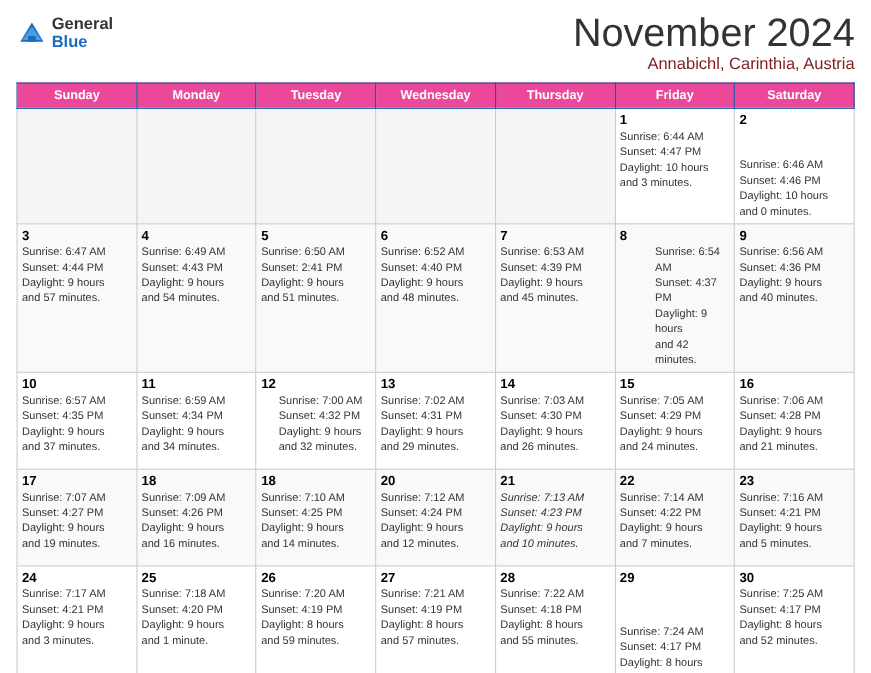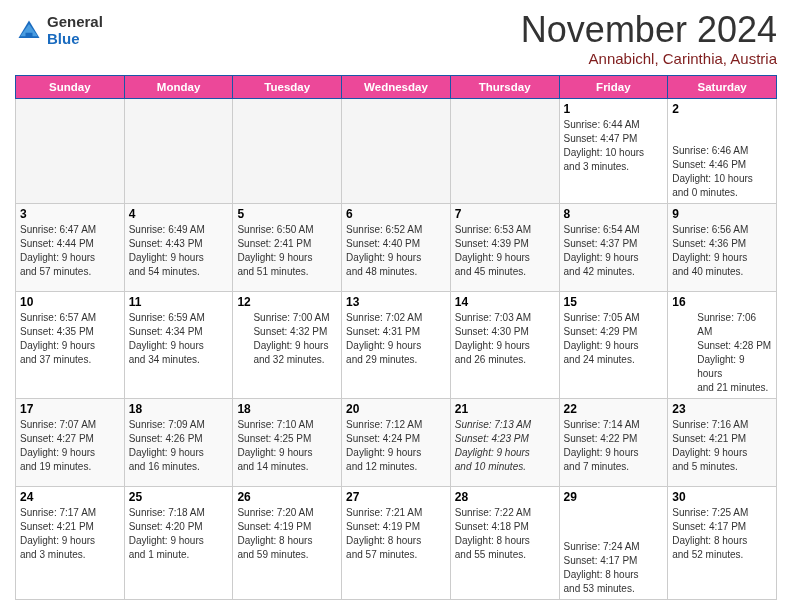--- a/index.html
+++ b/index.html
@@ -187,21 +187,21 @@
           </td>
           <td>
             <span class="day-num">7</span>
             <div class="day-info" style="white-space: pre-line;">Sunrise: 6:53 AM
 Sunset: 4:39 PM
 Daylight: 9 hours
 and 45 minutes.</div>
           </td>
           <td>
             <span class="day-num">8</span>
-            <div class="day-info" style="white-space: pre-line;">Sunrise: 6:54 AM
+            <div class="day-info" style="white-space: pre-line; margin-left: 32px;">Sunrise: 6:54 AM
 Sunset: 4:37 PM
 Daylight: 9 hours
 and 42 minutes.</div>
           </td>
           <td>
             <span class="day-num">9</span>
             <div class="day-info" style="white-space: pre-line;">Sunrise: 6:56 AM
 Sunset: 4:36 PM
 Daylight: 9 hours
 and 40 minutes.</div>
@@ -245,21 +245,21 @@
           </td>
           <td>
             <span class="day-num">15</span>
             <div class="day-info" style="white-space: pre-line;">Sunrise: 7:05 AM
 Sunset: 4:29 PM
 Daylight: 9 hours
 and 24 minutes.</div>
           </td>
           <td>
             <span class="day-num">16</span>
-            <div class="day-info" style="white-space: pre-line; margin-left: 25px;">Sunrise: 7:06 AM
+            <div class="day-info" style="white-space: pre-line;">Sunrise: 7:06 AM
 Sunset: 4:28 PM
 Daylight: 9 hours
 and 21 minutes.</div>
           </td>
         </tr>
         <tr>
           <td>
             <span class="day-num">17</span>
             <div class="day-info" style="white-space: pre-line;">Sunrise: 7:07 AM
 Sunset: 4:27 PM

